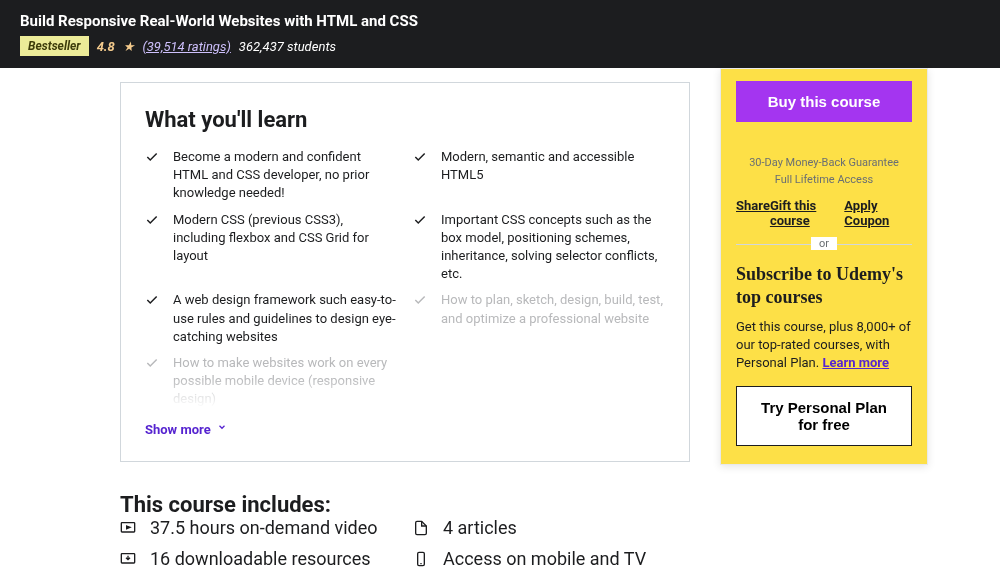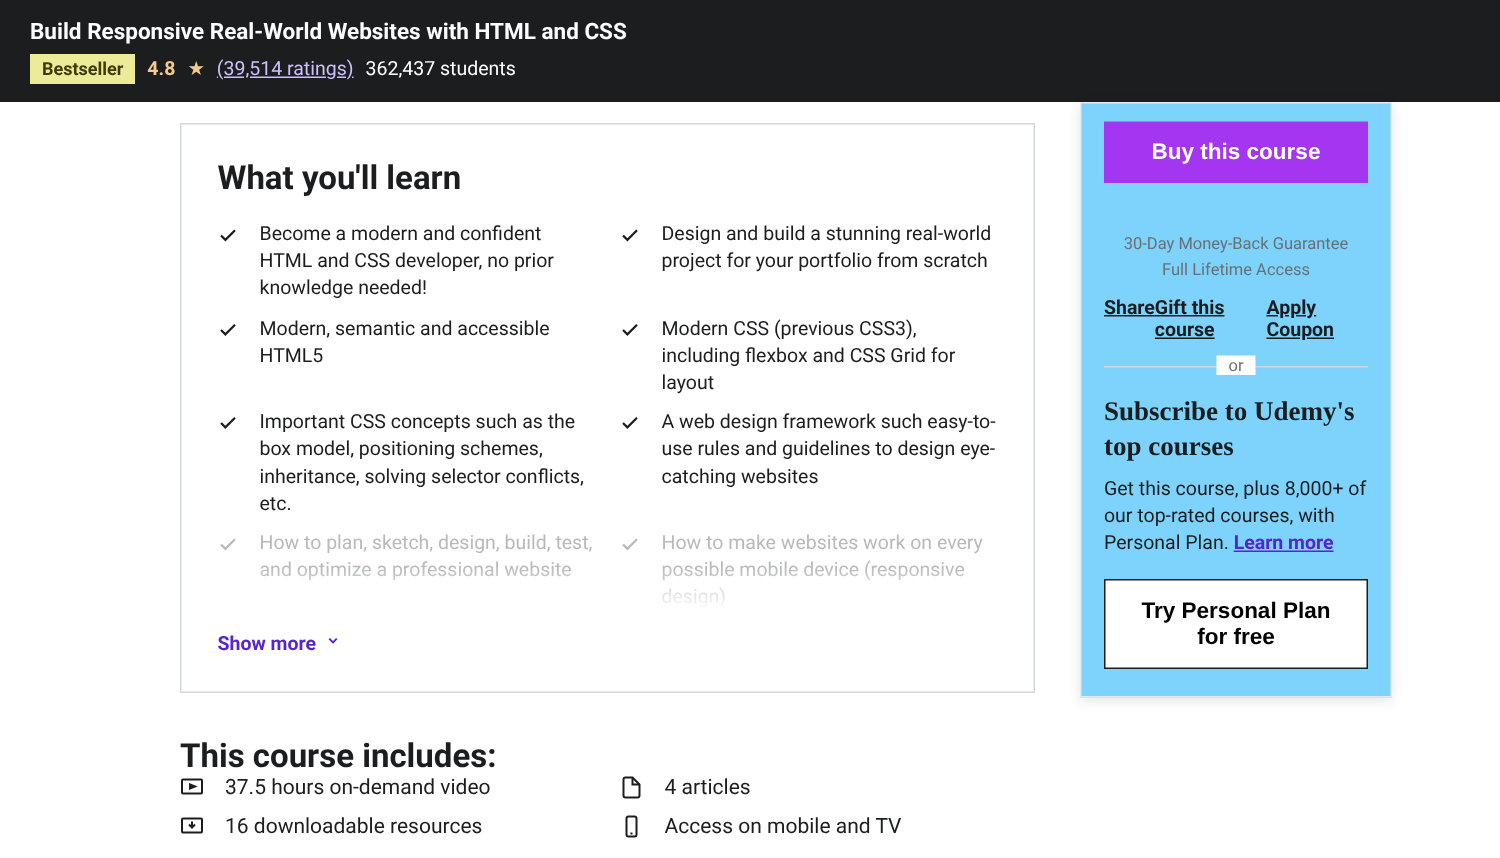--- a/index.html
+++ b/index.html
@@ -1,40 +1,40 @@
 <!DOCTYPE html>
 <html><head>
 <meta charset="utf-8">
 <style>
 * { margin: 0; padding: 0; box-sizing: border-box; }
 body { font-family: -apple-system, BlinkMacSystemFont, "Segoe UI", Roboto, sans-serif; background: #fff; color: #1c1d1f; width: 1000px; }
 .header { background: #1c1d1f; color: #fff; padding: 12px 20px; }
 .header-title { font-size: 15px; font-weight: 700; margin-bottom: 6px; }
-.header-meta { display: flex; align-items: center; gap: 8px; font-size: 13px; }
+.header-meta { display: flex; align-items: center; gap: 8px; font-size: 13px; font-style: italic; }
 .bestseller { background: #eceb98; color: #3d3c0a; padding: 3px 8px; font-weight: 700; font-size: 12px; }
 .rating-num { color: #f3ca8c; font-weight: 700; }
 .star { color: #f3ca8c; }
 .ratings-link { color: #cec0fc; text-decoration: underline; }
 .students { color: #fff; }
 .main { display: flex; gap: 30px; padding: 0 20px; }
 .left { flex: 1; padding-top: 14px; max-width: 620px; margin-left: 100px; }
 .right { width: 260px; }
 .wyl-box { border: 1px solid #d1d7dc; padding: 24px; margin-bottom: 30px; }
 .wyl-title { font-size: 22px; font-weight: 700; margin-bottom: 16px; }
 .wyl-grid { display: grid; grid-template-columns: 1fr 1fr; gap: 8px 16px; position: relative; }
 .wyl-item { display: flex; gap: 14px; font-size: 13px; line-height: 1.4; }
 .wyl-item.faded { color: #b8b9bb; }
 .check { flex-shrink: 0; width: 14px; height: 14px; margin-top: 2px; }
 .wyl-fade { position: absolute; bottom: 0; left: 0; right: 0; height: 30px; background: linear-gradient(transparent, #fff); }
 .show-more { color: #5624d0; font-weight: 700; font-size: 13px; margin-top: 14px; cursor: pointer; display: flex; gap: 6px; }
 .includes-title { font-size: 22px; font-weight: 700; margin-bottom: 0; }
 .includes-grid { display: grid; grid-template-columns: 1fr 1fr; gap: 10px 16px; margin-bottom: 30px; }
-.inc-item { display: flex; align-items: center; gap: 14px; font-size: 14px; }
+.inc-item { display: flex; align-items: center; gap: 14px; font-size: 18px; }
 .inc-icon { width: 16px; height: 16px; flex-shrink: 0; }
-.sidebar { background: #7dd3fc; box-shadow: 0 2px 8px rgba(0,0,0,0.1); border: 1px solid #e8e9eb; padding: 0; width: 208px; }
+.sidebar { background: #fde047; box-shadow: 0 2px 8px rgba(0,0,0,0.1); border: 1px solid #e8e9eb; padding: 0; width: 208px; }
 .buy-btn { background: #a435f0; color: #fff; border: none; width: calc(100% - 30px); margin: 12px 15px 12px; padding: 12px; font-weight: 700; font-size: 15px; cursor: pointer; }
 .guarantee { text-align: center; font-size: 11px; color: #6a6f73; margin-bottom: 4px; margin-top: 22px; }
 .lifetime { text-align: center; font-size: 11px; color: #6a6f73; margin-bottom: 12px; }
 .actions { display: flex; justify-content: space-between; padding: 0 15px 16px; font-size: 13px; font-weight: 700; margin-top: 10px; }
 .actions span { text-decoration: underline; cursor: pointer; }
 .divider { border-top: 1px solid #d1d7dc; margin: 0 15px; position: relative; }
 .or { position: absolute; top: -8px; left: 50%; transform: translateX(-50%); background: #fff; padding: 0 8px; font-size: 11px; color: #6a6f73; }
 .sub-title { font-family: Georgia, serif; font-size: 18px; font-weight: 700; padding: 18px 15px 8px; line-height: 1.3; }
 .sub-desc { font-size: 13px; padding: 0 15px 14px; line-height: 1.4; }
 .sub-desc a { color: #5624d0; font-weight: 700; text-decoration: underline; }
@@ -57,26 +57,20 @@
 <div class="main">
   <div class="left">
     <div class="wyl-box">
       <h2 class="wyl-title">What you'll learn</h2>
       <div class="wyl-grid">
         <div class="wyl-item">
             <svg class="check" viewBox="0 0 24 24" fill="none" stroke="#1c1d1f" stroke-width="2.5">
               <polyline points="4,12 9,17 20,6"></polyline>
             </svg>
             <span>Become a modern and confident HTML and CSS developer, no prior knowledge needed!</span>
-          </div>
-        <div class="wyl-item">
-            <svg class="check" viewBox="0 0 24 24" fill="none" stroke="#1c1d1f" stroke-width="2.5">
-              <polyline points="4,12 9,17 20,6"></polyline>
-            </svg>
-            <span>Design and build a stunning real-world project for your portfolio from scratch</span>
           </div>
         <div class="wyl-item">
             <svg class="check" viewBox="0 0 24 24" fill="none" stroke="#1c1d1f" stroke-width="2.5">
               <polyline points="4,12 9,17 20,6"></polyline>
             </svg>
             <span>Modern, semantic and accessible HTML5</span>
           </div>
         <div class="wyl-item">
             <svg class="check" viewBox="0 0 24 24" fill="none" stroke="#1c1d1f" stroke-width="2.5">
               <polyline points="4,12 9,17 20,6"></polyline>

